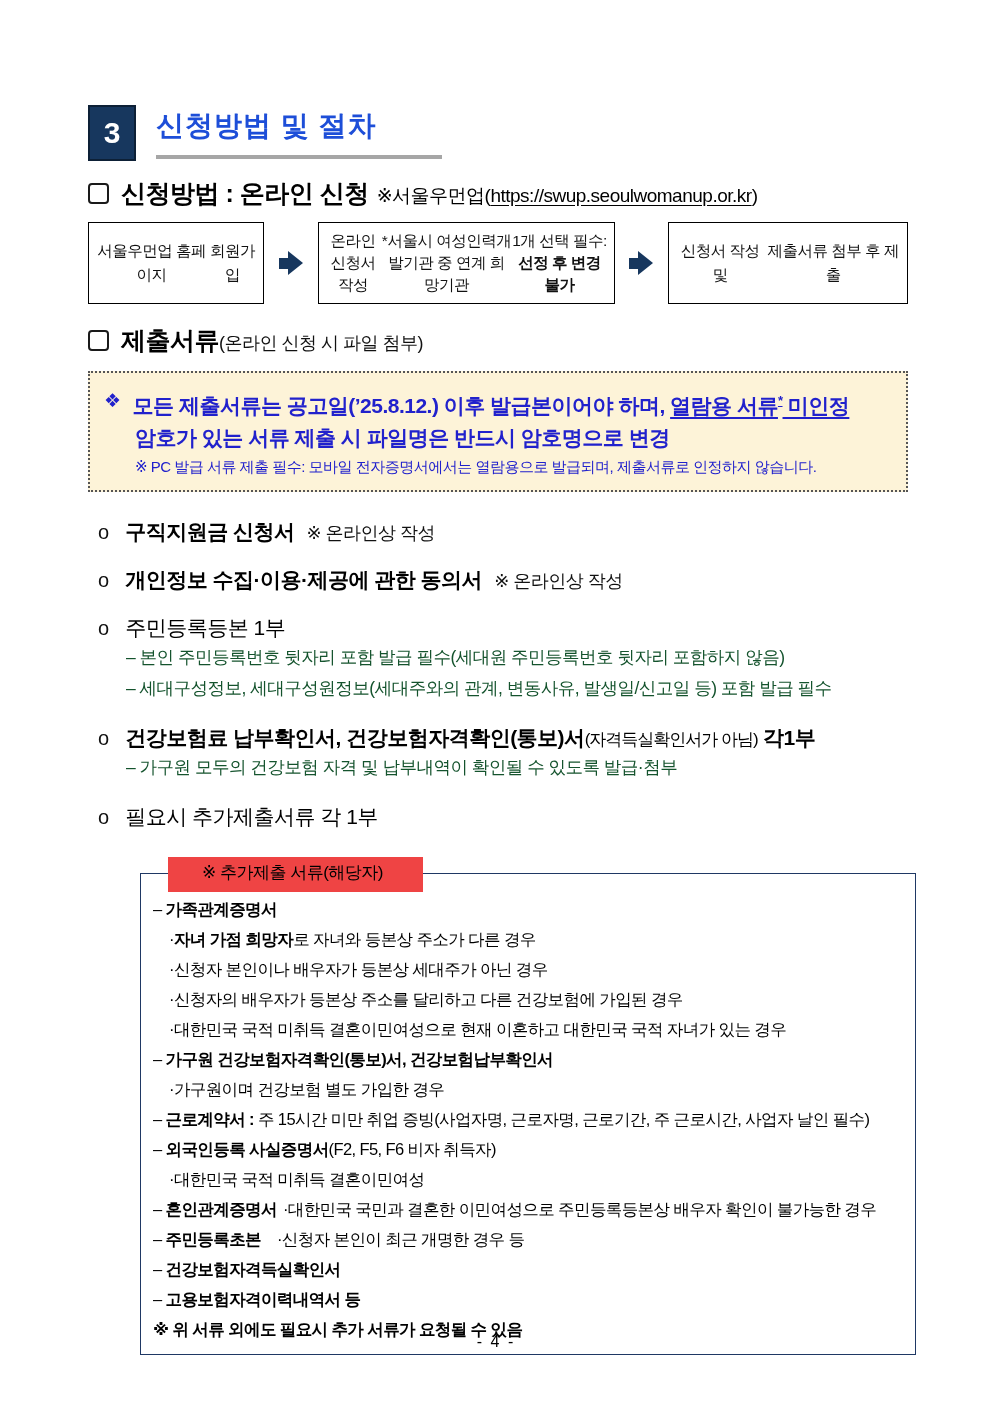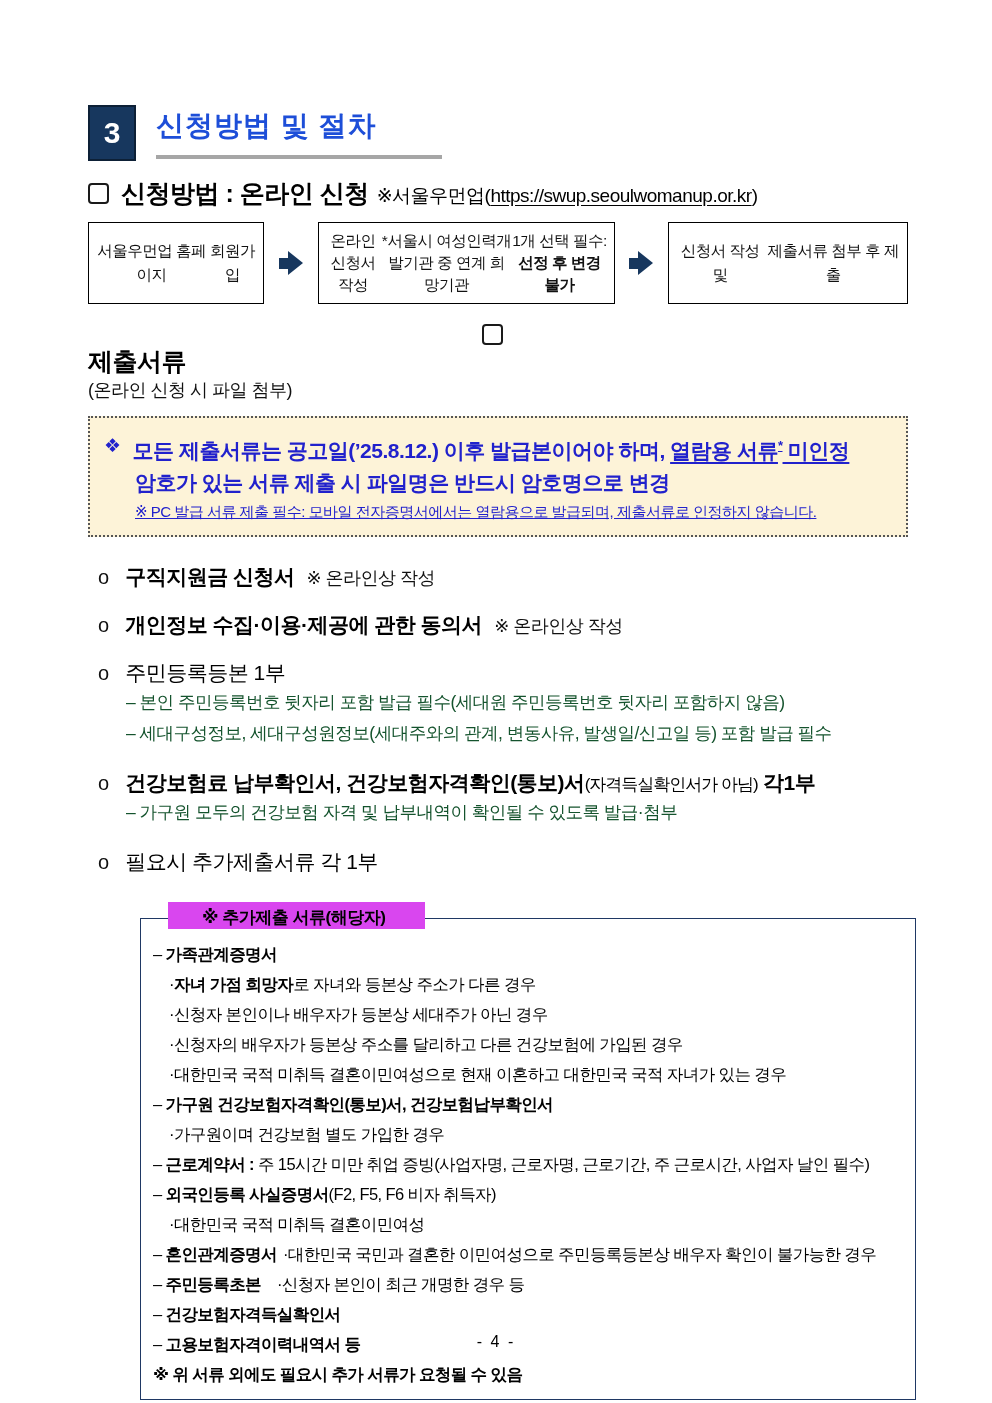--- a/index.html
+++ b/index.html
@@ -60,39 +60,39 @@
   
   .notice {
     margin-top: 14px; background: #fdf3d8; border: 2px dotted #555;
     padding: 12px 14px 10px 14px; color: #2121cc;
   }
   .notice-l1 { display: flex; font-size: 21px; font-weight: bold; line-height: 32px; letter-spacing: -0.5px; }
   .notice-icon { font-size: 19px; margin-right: 12px; flex: 0 0 auto; color: #2121cc; }
   .u { text-decoration: underline; text-underline-offset: 4px; }
   .sup { font-size: 13px; vertical-align: super; text-decoration: underline; }
   .notice-l2 { font-size: 21px; font-weight: bold; line-height: 32px; padding-left: 31px; letter-spacing: -0.5px; }
-  .notice-l3 { font-size: 15px; line-height: 26px; padding-left: 31px; letter-spacing: -0.5px; text-decoration: underline; }
+  .notice-l3 { font-size: 15px; line-height: 26px; padding-left: 31px; letter-spacing: -0.5px; }
 
   
   .doc-list { margin-top: 26px; }
   .doc-item { display: flex; align-items: baseline; margin-top: 20px; }
   .doc-bullet { font-size: 20px; margin: 0 16px 0 10px; flex: 0 0 auto; }
   .doc-text { font-size: 21px; letter-spacing: -0.5px; color: #000; }
   .bold { font-weight: bold; }
   .doc-note { font-size: 18px; margin-left: 12px; letter-spacing: -0.5px; text-align: center; }
   .doc-paren { font-size: 17px; letter-spacing: -1px; }
   .doc-sub { font-size: 17.5px; line-height: 31px; padding-left: 38px; letter-spacing: -0.5px; color: #14532d; }
   .doc-sub:first-of-type { margin-top: 6px; }
 
   
   .addl-wrap { margin: 42px 0 0 52px; position: relative; width: 776px; }
   .addl-tab {
     position: absolute; top: -16px; left: 28px;
-    background: #d946ef; font-size: 17px; font-weight: bold; letter-spacing: -0.5px;
-    padding: 4px 40px 0 34px; color: #000;
+    background: #ef4444; font-size: 17px; font-weight: normal; letter-spacing: -0.5px;
+    padding: 4px 40px 8px 34px; color: #000;
   }
   .addl-box { border: 1.5px solid #1f3864; padding: 20px 2px 10px 12px; }
   .addl-row { font-size: 16.5px; line-height: 30px; letter-spacing: -0.6px; color: #000; }
   .addl-row.dot { padding-left: 16px; }
   .addl-row .gap { margin-left: 16px; }
 
   
   .footer { position: absolute; left: 0; right: 0; bottom: 52px; text-align: center; font-size: 16px; color: #000; letter-spacing: 2px; }
 </style>
 </head>
@@ -131,21 +131,21 @@
     <div class="arrow">
         <span class="tail"></span>
         <span class="head"></span>
       </div>
     <div class="flow-box b3">
       <div>신청서 작성 및</div>
       <div>제출서류 첨부 후 제출</div>
     </div>
   </div>
 
-  <div class="check-line" style="margin-top: 20px; flex-direction: column;">
+  <div class="check-line" style="margin-top: 20px;">
     <span class="checkbox"></span>
     <span class="check-title">제출서류</span>
     <span class="submit-suffix">(온라인 신청 시 파일 첨부)</span>
   </div>
 
   <div class="notice">
     <div class="notice-l1">
       <span class="notice-icon">❖</span>
       <span><span>모든 제출서류는 공고일(’25.8.12.) 이후 발급본이어야 하며, </span><span class="u">열람용 서류</span><span class="sup">*</span><span class="u"> 미인정</span></span>
     </div>

